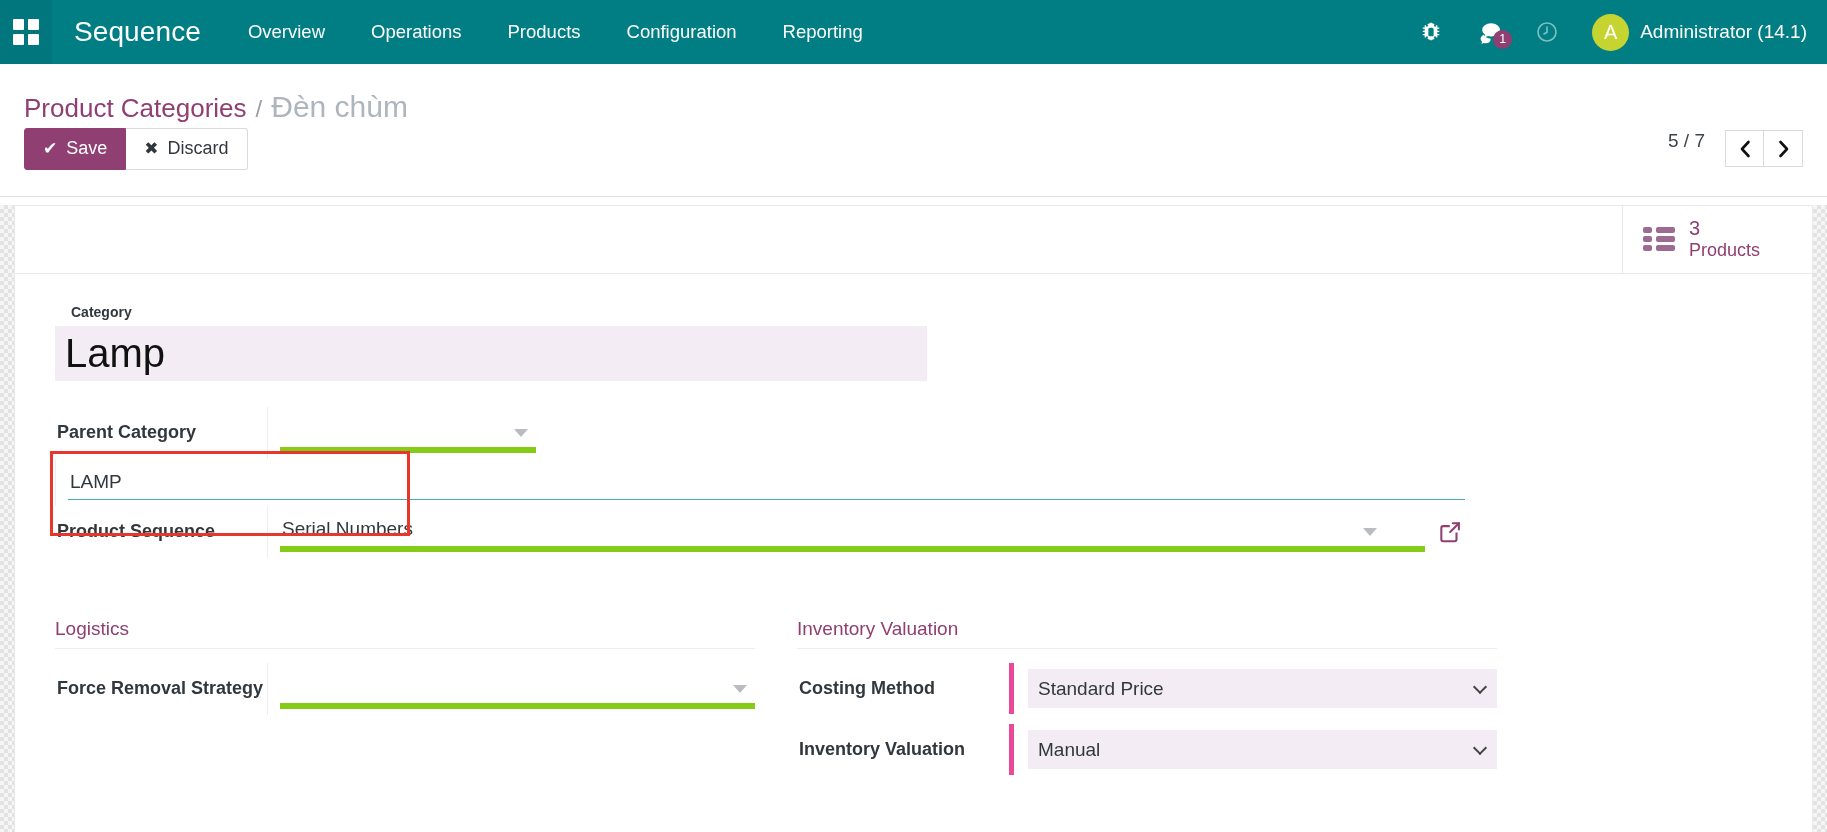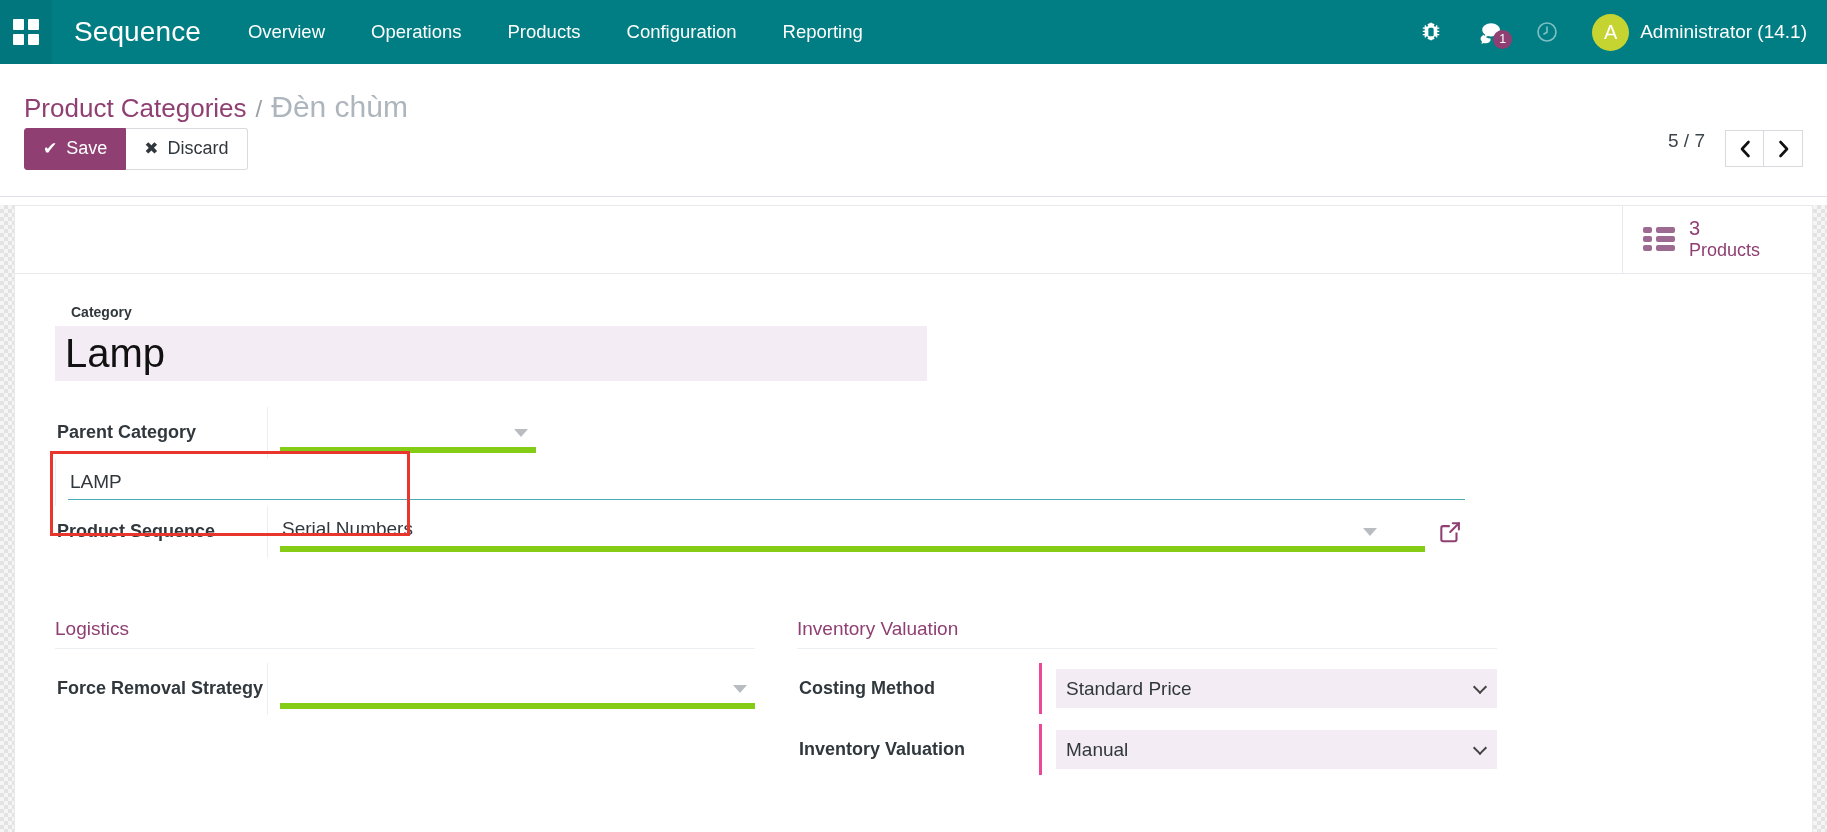--- a/index.html
+++ b/index.html
@@ -346,21 +346,21 @@
   }
   .sel-chev {
     position: absolute;
     right: 12px; top: 50%;
     transform: translateY(-60%) rotate(45deg);
     width: 10px; height: 10px;
     border-right: 2px solid #444;
     border-bottom: 2px solid #444;
     pointer-events: none;
   }
-  .group-right .fcell { border-left: 3px solid #ec4899; padding-left: 14px; margin-left: 30px; }
+  .group-right .fcell { border-left: 5px solid #ec4899; padding-left: 14px; }
 </style>
 </head>
 <body>
 
 <div class="navbar">
   <div class="apps-btn">
     <div class="apps-grid">
       <i></i>
         <i></i>
         <i></i>

